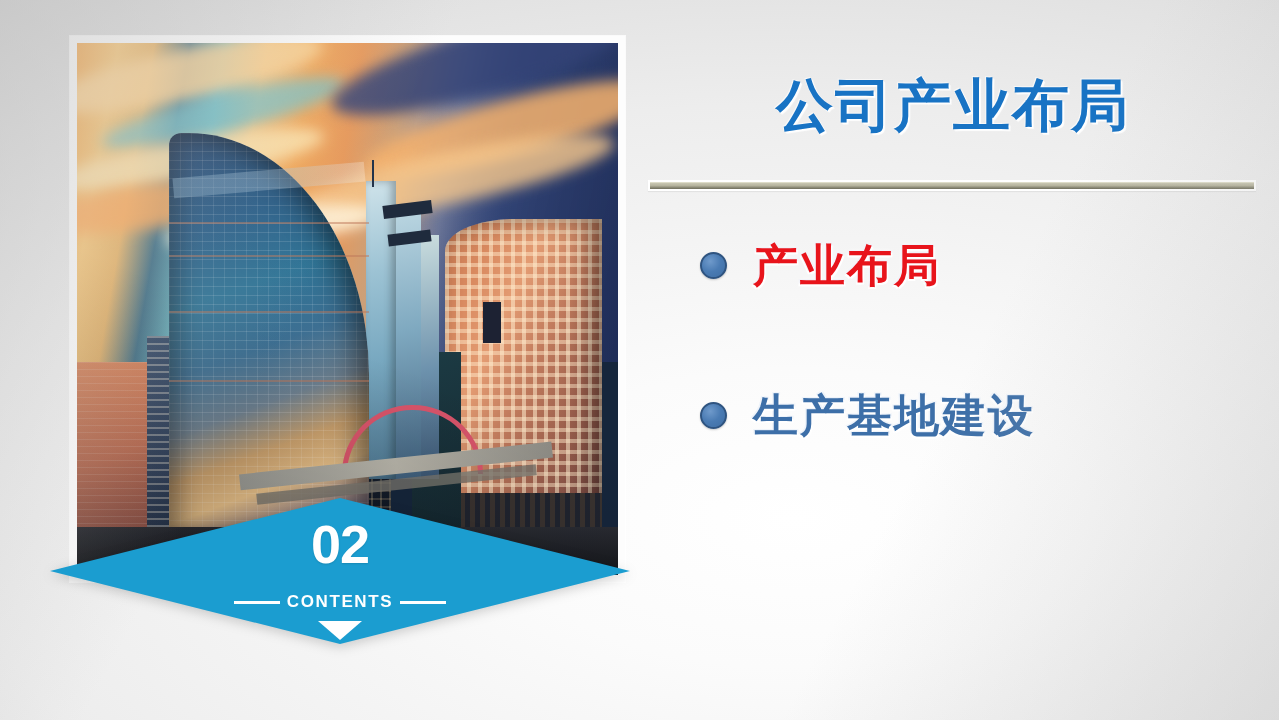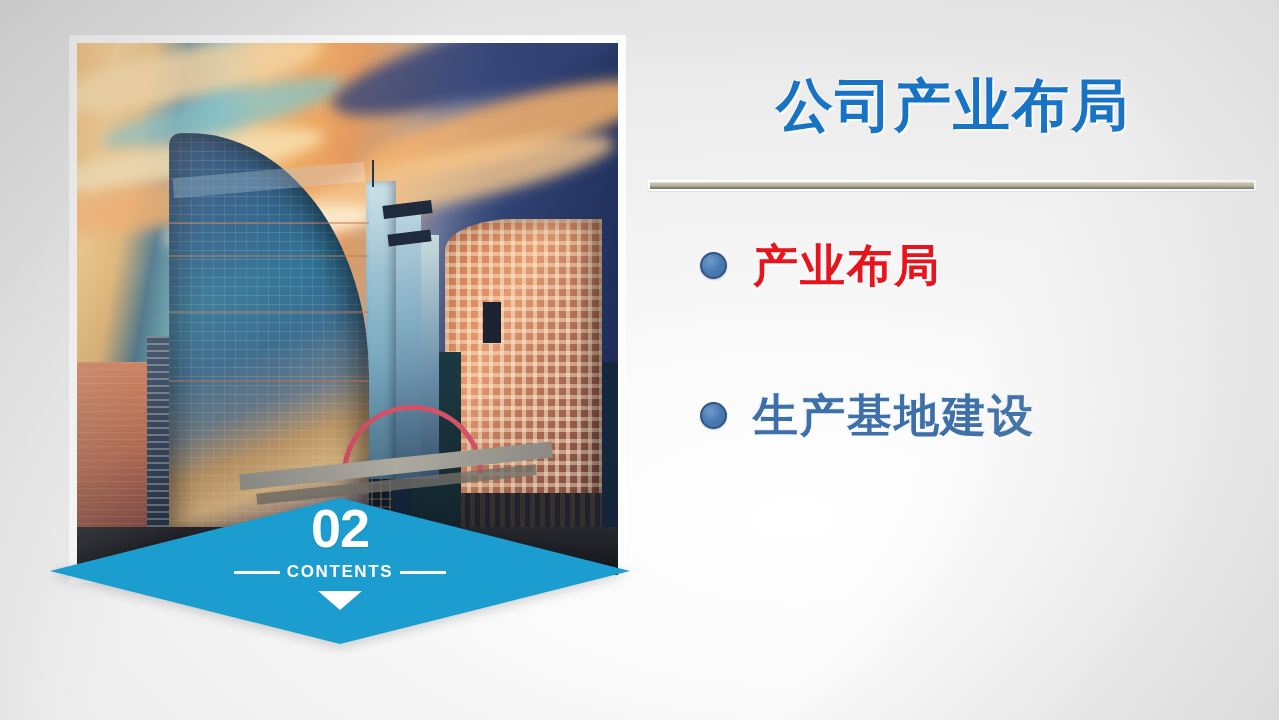--- a/index.html
+++ b/index.html
@@ -182,26 +182,26 @@
     filter:drop-shadow(0 3px 6px rgba(0,0,0,.18));
   }
   #diamond svg{ display:block; width:100%; height:100%; }
   #diamond-text{
     position:absolute; left:50px; top:498px; width:580px; height:146px;
     z-index:5; pointer-events:none;
     display:flex; flex-direction:column; align-items:center;
   }
   #dm-number{
     color:#ffffff; font-weight:bold; font-size:54px; line-height:1;
-    letter-spacing:-1px; margin-top:3px;
+    letter-spacing:-1px; margin-top:19px;
     text-shadow:0 1px 2px rgba(0,0,0,.13);
     font-family:"Liberation Sans", sans-serif;
   }
   #dm-contents-row{
-    display:flex; align-items:center; gap:7px; margin-top:7px;
+    display:flex; align-items:center; gap:7px; margin-top:21px;
   }
   #dm-contents-row .rule{ width:46px; height:3px; background:#fff; }
   #dm-contents{
     color:#fff; font-weight:bold; font-size:17px; letter-spacing:1.6px;
   }
   #dm-caret{
     margin-top:9px; width:0; height:0;
     border-left:22px solid transparent; border-right:22px solid transparent;
     border-top:19px solid #ffffff;
   }

